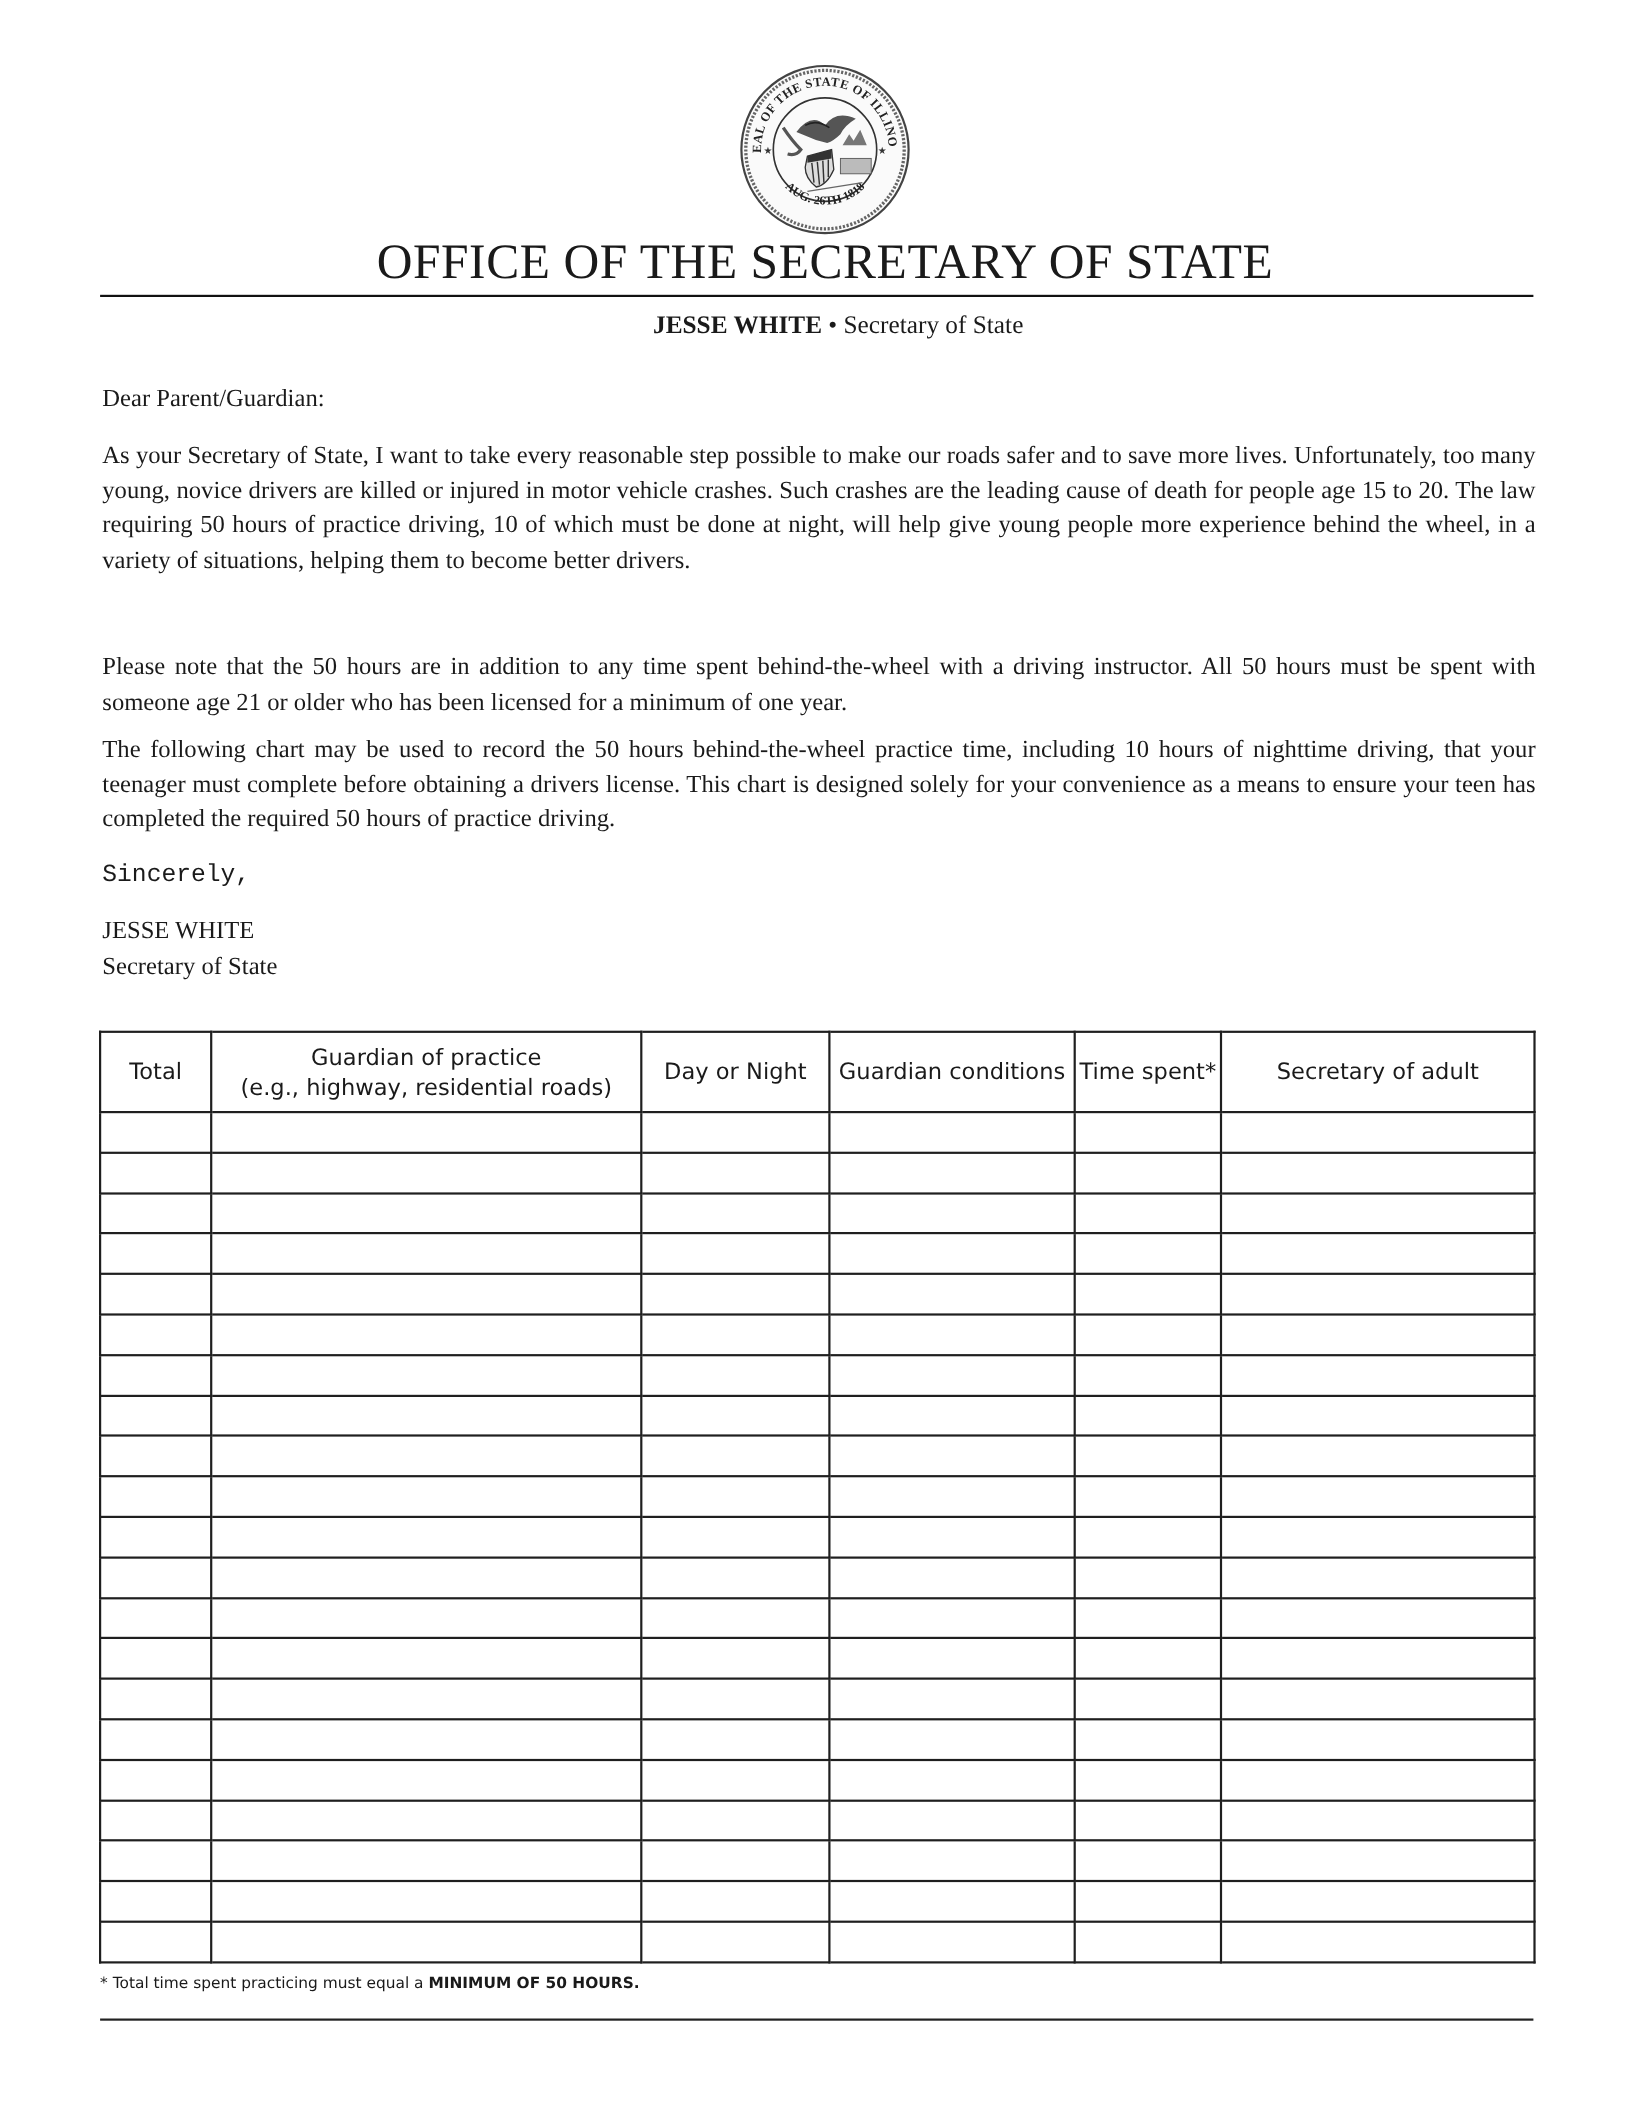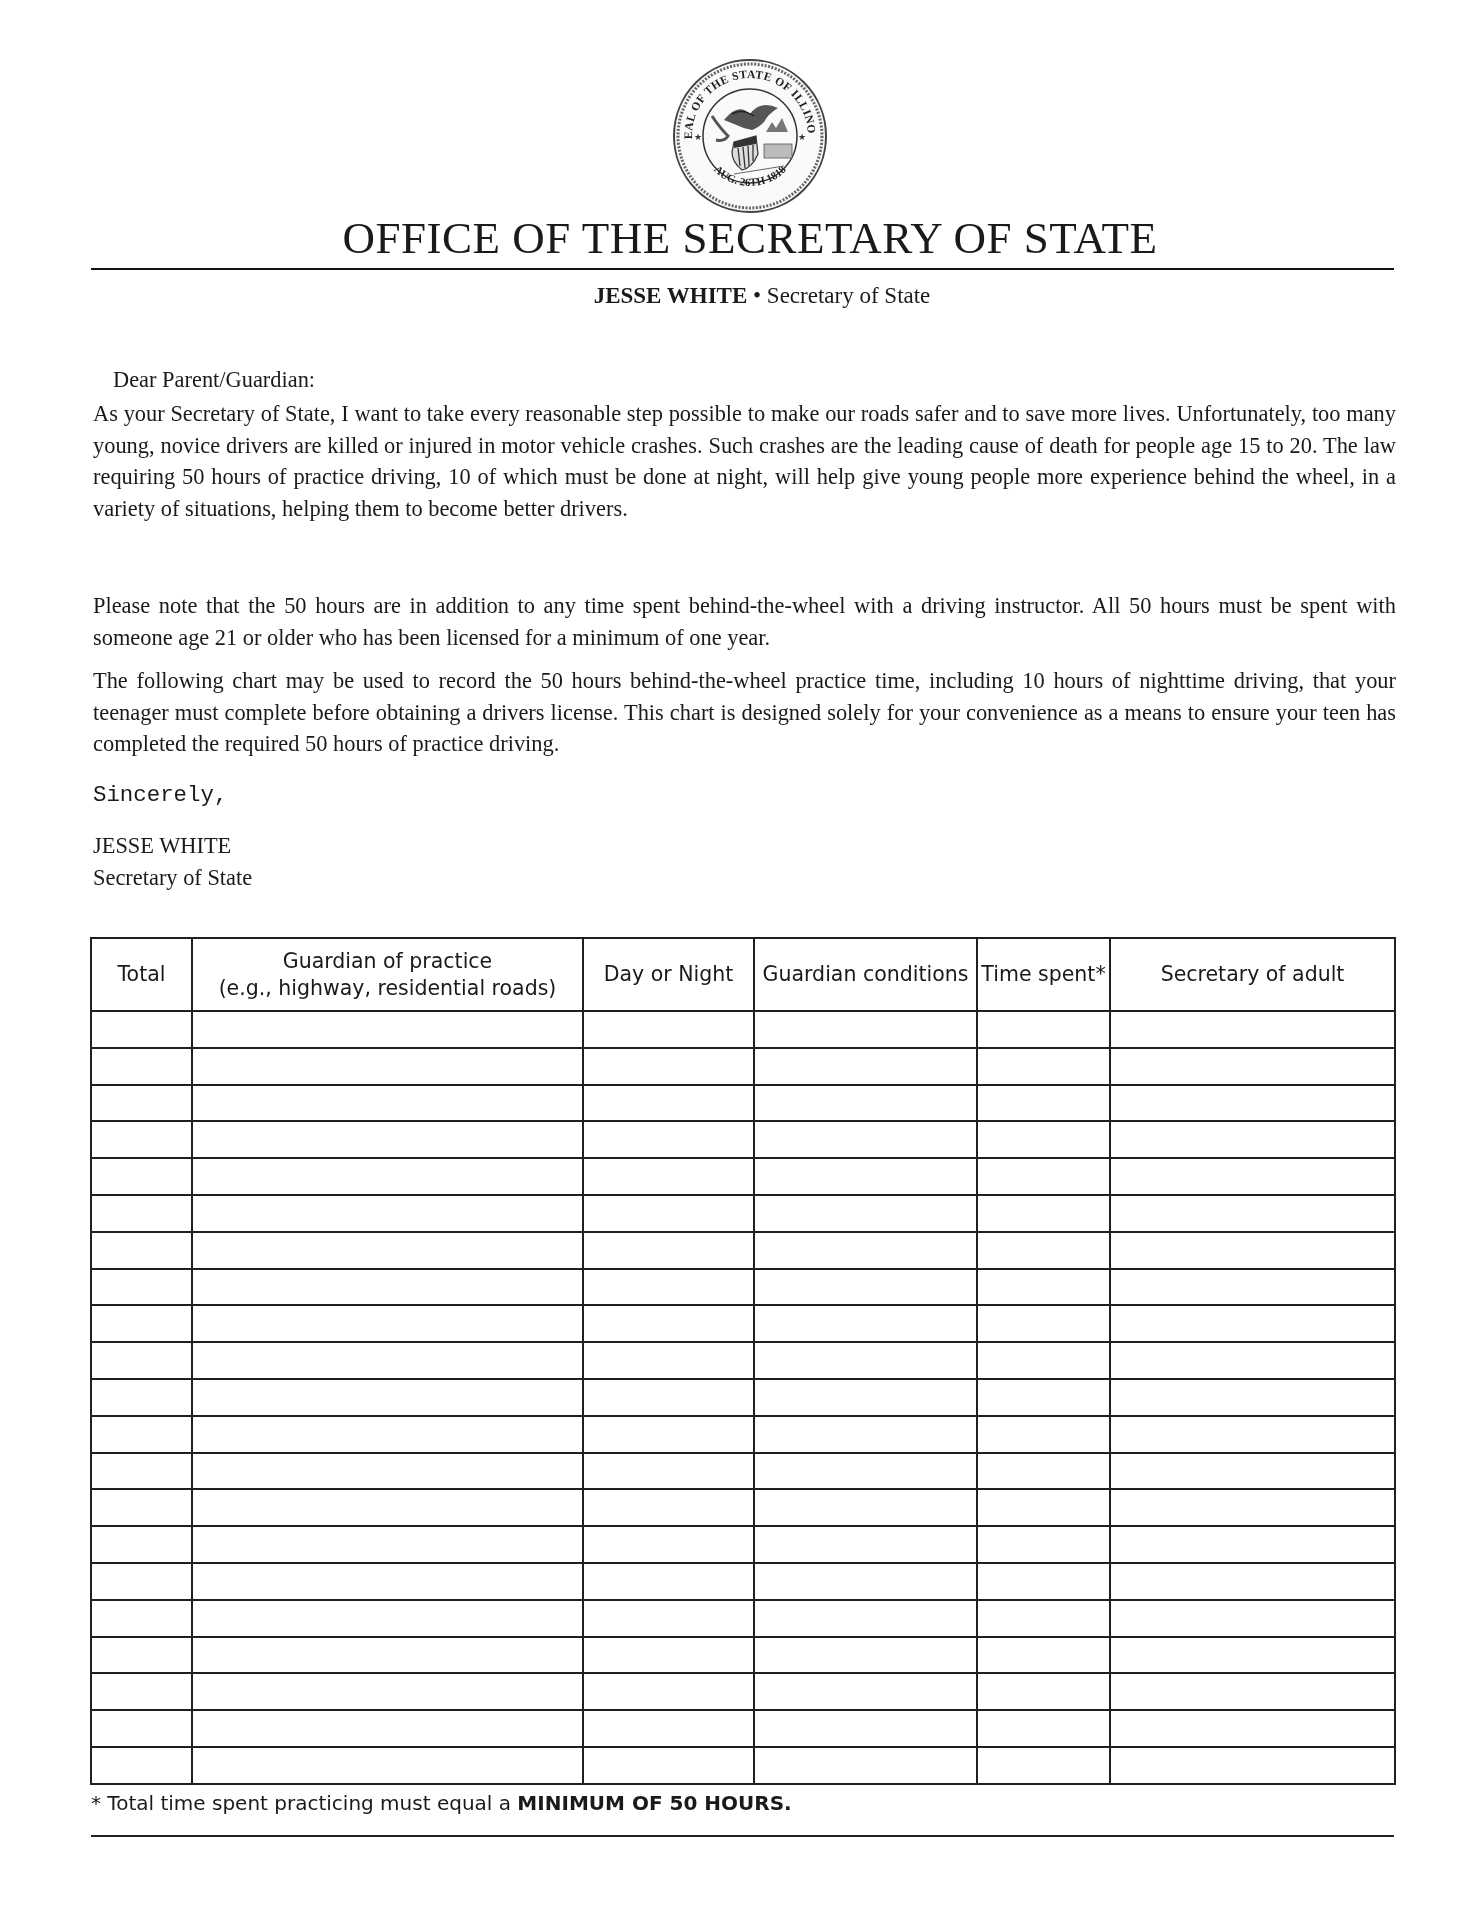--- a/index.html
+++ b/index.html
@@ -12,21 +12,21 @@
   #office-title {
     position: absolute; left: 0; width: 1484px; top: 212px;
     text-align: center; font-size: 45px; letter-spacing: 0.5px; line-height: 52px;
     padding-left: 8px;
   }
   #header-rule { position: absolute; left: 91px; top: 268px; width: 1303px; height: 2px; background: #111; }
   #subtitle { position: absolute; left: 0; width: 1484px; top: 281px; text-align: center; font-size: 23px; line-height: 30px; padding-left: 40px; box-sizing: border-box; }
   #subtitle b { font-weight: bold; }
 
   .body-text { position: absolute; left: 93px; width: 1303px; font-size: 22.4px; line-height: 31.5px; text-align: justify; }
-  #salutation { top: 364px; margin-left: 20px; }
+  #salutation { top: 346px; }
   #para1 { top: 398px; }
   #para2 { top: 590px; }
   #para3 { top: 665px; }
   #closing { top: 780px; font-family: Liberation Mono, monospace; }
   #signer-name { top: 830px; line-height: 32px; }
 
   #log-table {
     position: absolute; left: 90px; top: 937px; width: 1304px;
     border-collapse: collapse; table-layout: fixed;
   }
@@ -34,21 +34,21 @@
   #log-table th {
     height: 71px; font-weight: normal; font-size: 20.5px; line-height: 27px;
     text-align: center; vertical-align: middle;
   }
   #log-table td { height: 34.8px; }
   #log-table input {
     width: 100%; height: 100%; border: none; outline: none; background: transparent;
     font-family: "DejaVu Sans", sans-serif; font-size: 16px; padding: 0 6px; box-sizing: border-box;
   }
 
-  #footnote { position: absolute; left: 91px; top: 1791px; font-size: 20px; line-height: 24px; }
+  #footnote { position: absolute; left: 91px; top: 1791px; font-size: 14px; line-height: 24px; }
   #footnote b { font-weight: bold; }
   #bottom-rule { position: absolute; left: 91px; top: 1835px; width: 1303px; height: 2px; background: #222; }
 </style>
 </head>
 <body>
 
 <svg id="seal" viewBox="0 0 156 156">
   <defs>
     <path id="seal-arc-top" d="M 20 78 A 58 58 0 0 1 136 78"></path>
     <path id="seal-arc-bottom" d="M 30 92 A 50 50 0 0 0 126 92"></path>

